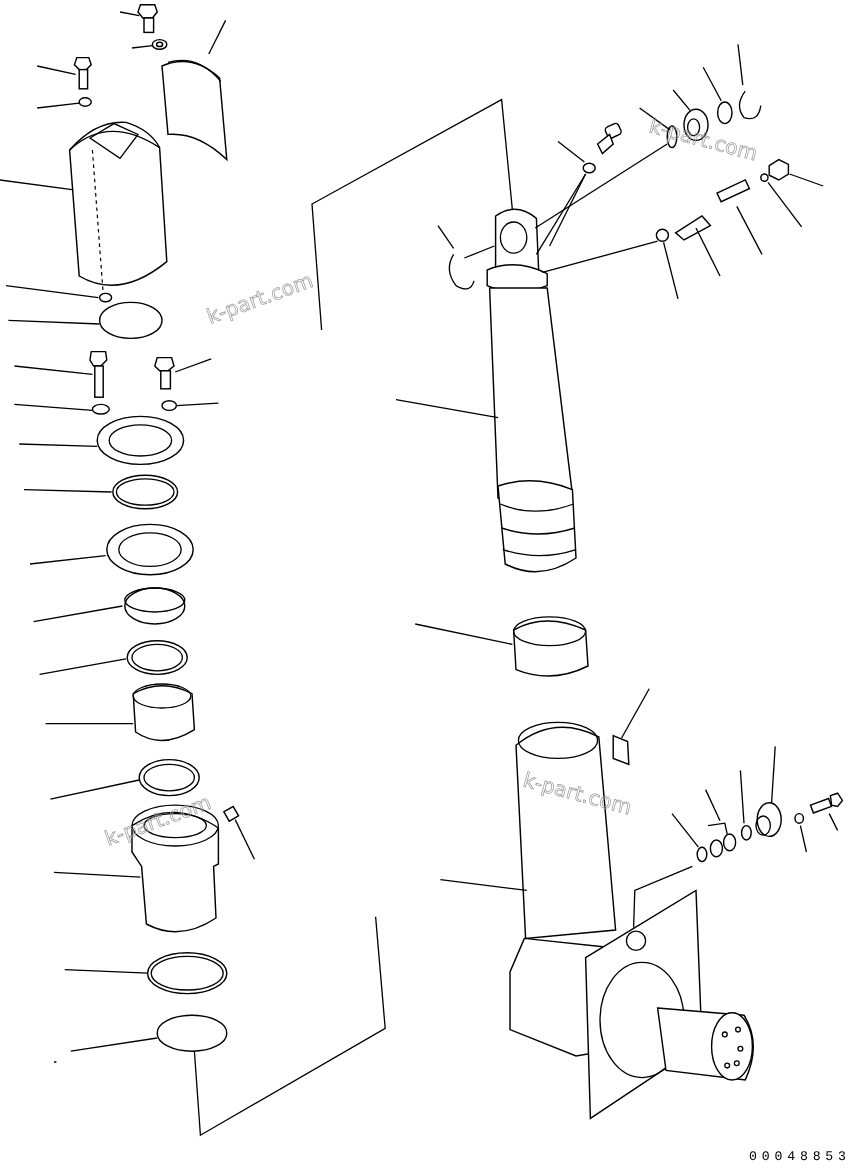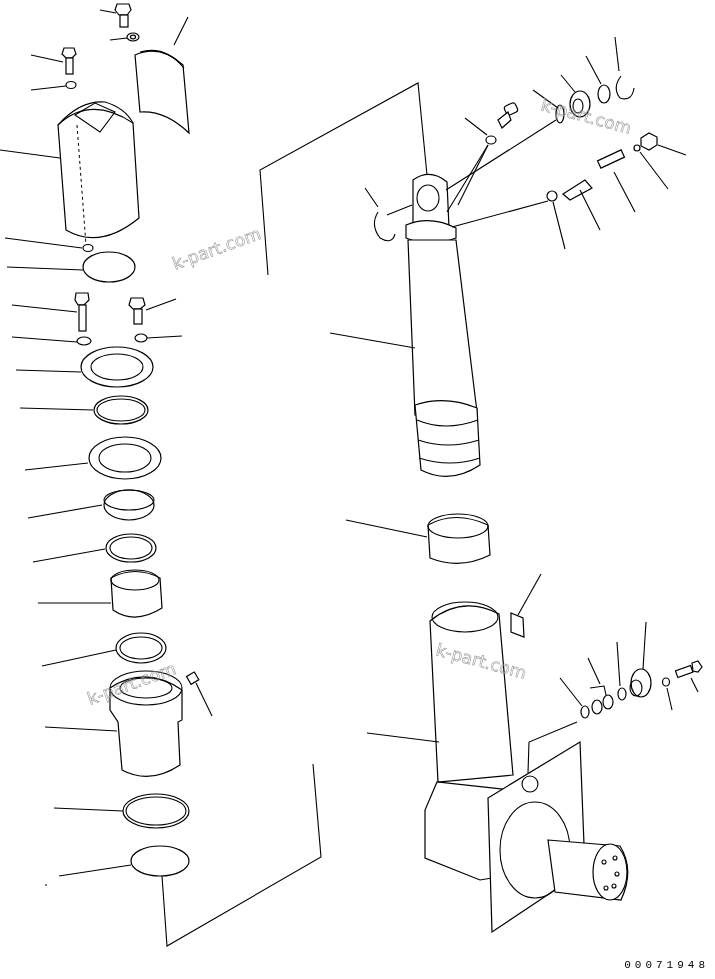--- a/index.html
+++ b/index.html
@@ -275,13 +275,13 @@
       <line class="ln" x1="691" y1="678" x2="698" y2="692"></line>
     </g>
   </g>
 
   <text class="wm" x="175" y="270" transform="rotate(-20 175 270)">k-part.com</text>
   <text class="wm" x="540" y="110" transform="rotate(15 540 110)">k-part.com</text>
   <text class="wm" x="90" y="705" transform="rotate(-20 90 705)">k-part.com</text>
   <text class="wm" x="435" y="655" transform="rotate(15 435 655)">k-part.com</text>
 </svg>
 
-<div class="code">00071948</div>
+<div class="code">00048853</div>
 
 </body></html>

